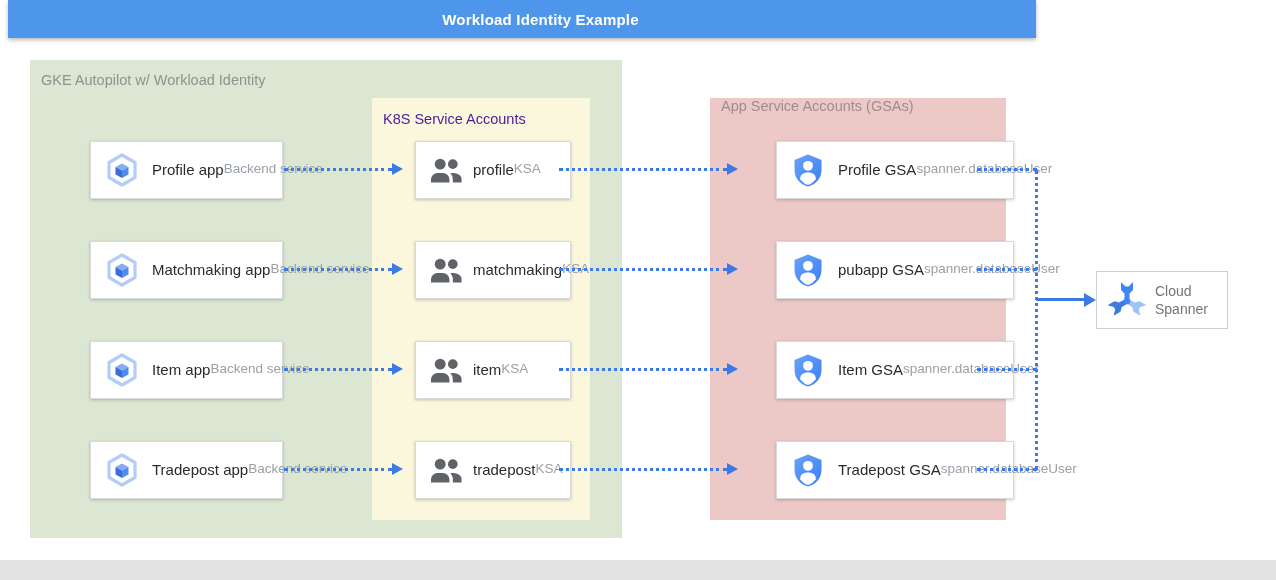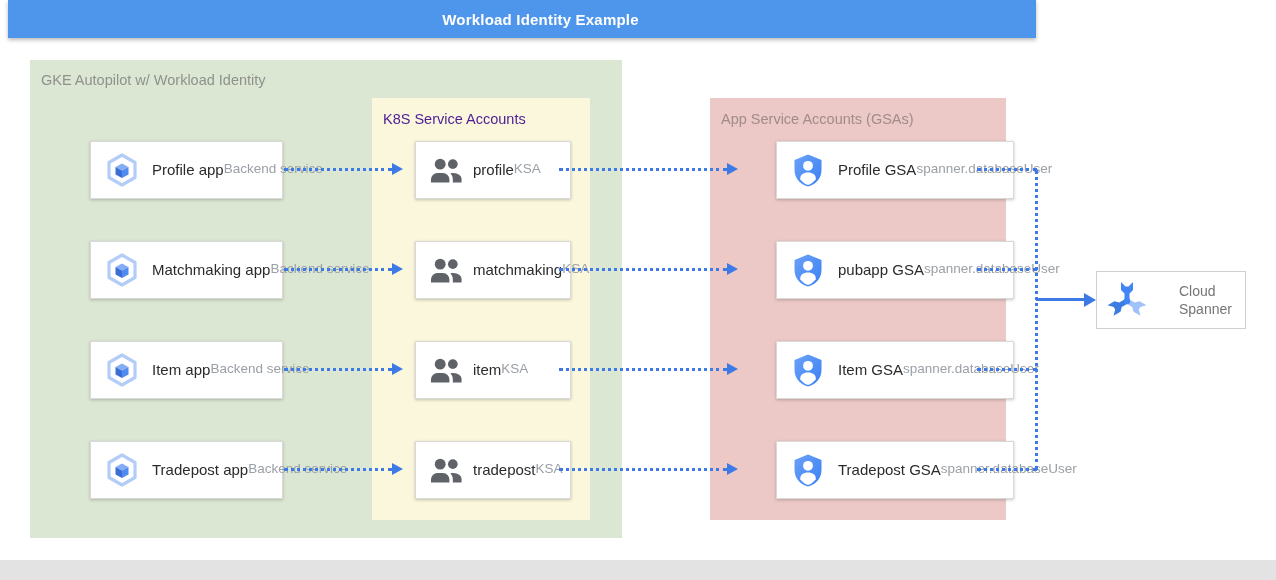--- a/index.html
+++ b/index.html
@@ -12,39 +12,39 @@
   .titlebar .ttl{color:#fff;font-size:15px;font-weight:600;padding-left:37px;letter-spacing:.2px;}
 
   
   .zone{position:absolute;box-sizing:border-box;}
   .zone-title{position:absolute;font-size:14.5px;color:#8f918d;}
   .zone-gke{left:30px;top:60px;width:592px;height:478px;background:#dbe7d3;}
   .zone-ksa{left:372px;top:98px;width:218px;height:422px;background:#fbf7dc;}
   .zone-gsa{left:710px;top:98px;width:296px;height:422px;background:#ecc9c7;}
   .zone-gke .zone-title{left:11px;top:12px;}
   .zone-ksa .zone-title{left:11px;top:13px;color:#4c1d95;}
-  .zone-gsa .zone-title{left:11px;top:13px;color:#a08c8a;}
+  .zone-gsa .zone-title{left:11px;top:0;color:#a08c8a;}
 
   
   .card{position:absolute;height:58px;background:#fff;border:1px solid #d9d9d9;
         box-sizing:border-box;box-shadow:0 1px 3px rgba(0,0,0,.22);
         display:flex;align-items:center;}
   .r0{top:141px;} .r1{top:241px;} .r2{top:341px;} .r3{top:441px;}
   .col-app{left:90px;width:193px;}
   .col-ksa{left:403px;width:156px;margin-left:12px;}
   .col-gsa{left:739px;width:238px;margin-left:37px;}
   .card .ic{flex:0 0 auto;margin-left:13px;margin-right:12px;display:flex;align-items:center;}
   .col-ksa .ic{margin-left:14px;margin-right:10px;}
   .card .txt{display:flex;flex-direction:row;line-height:1.25;white-space:nowrap;}
   .card-title{font-size:15px;color:#2b2b2b;}
   .card-sub{font-size:13.5px;color:#9aa0a6;}
 
   
-  .card-spanner{left:1096px;top:271px;width:150px;height:58px;border:1px solid #cfcfcf;
-                box-shadow:none;gap:24px;}
+  .card-spanner{left:1096px;top:271px;width:132px;height:58px;border:1px solid #cfcfcf;
+                box-shadow:none;}
   .card-spanner .ic{margin-left:10px;margin-right:8px;}
   .card-spanner .sp-label{font-size:14px;color:#757575;line-height:1.3;width:64px;}
 
   
   .dotline{position:absolute;height:0;border-top:3px dotted #3d7ae5;}
   .dotvert{position:absolute;width:0;border-left:3px dotted #3d7ae5;}
   .solidline{position:absolute;height:0;border-top:3px solid #3d7ae5;}
   .arrowhead{position:absolute;width:0;height:0;border-top:6.5px solid transparent;
              border-bottom:6.5px solid transparent;border-left:11px solid #3d7ae5;}
   .t0{top:168px;} .t1{top:268px;} .t2{top:368px;} .t3{top:468px;}

